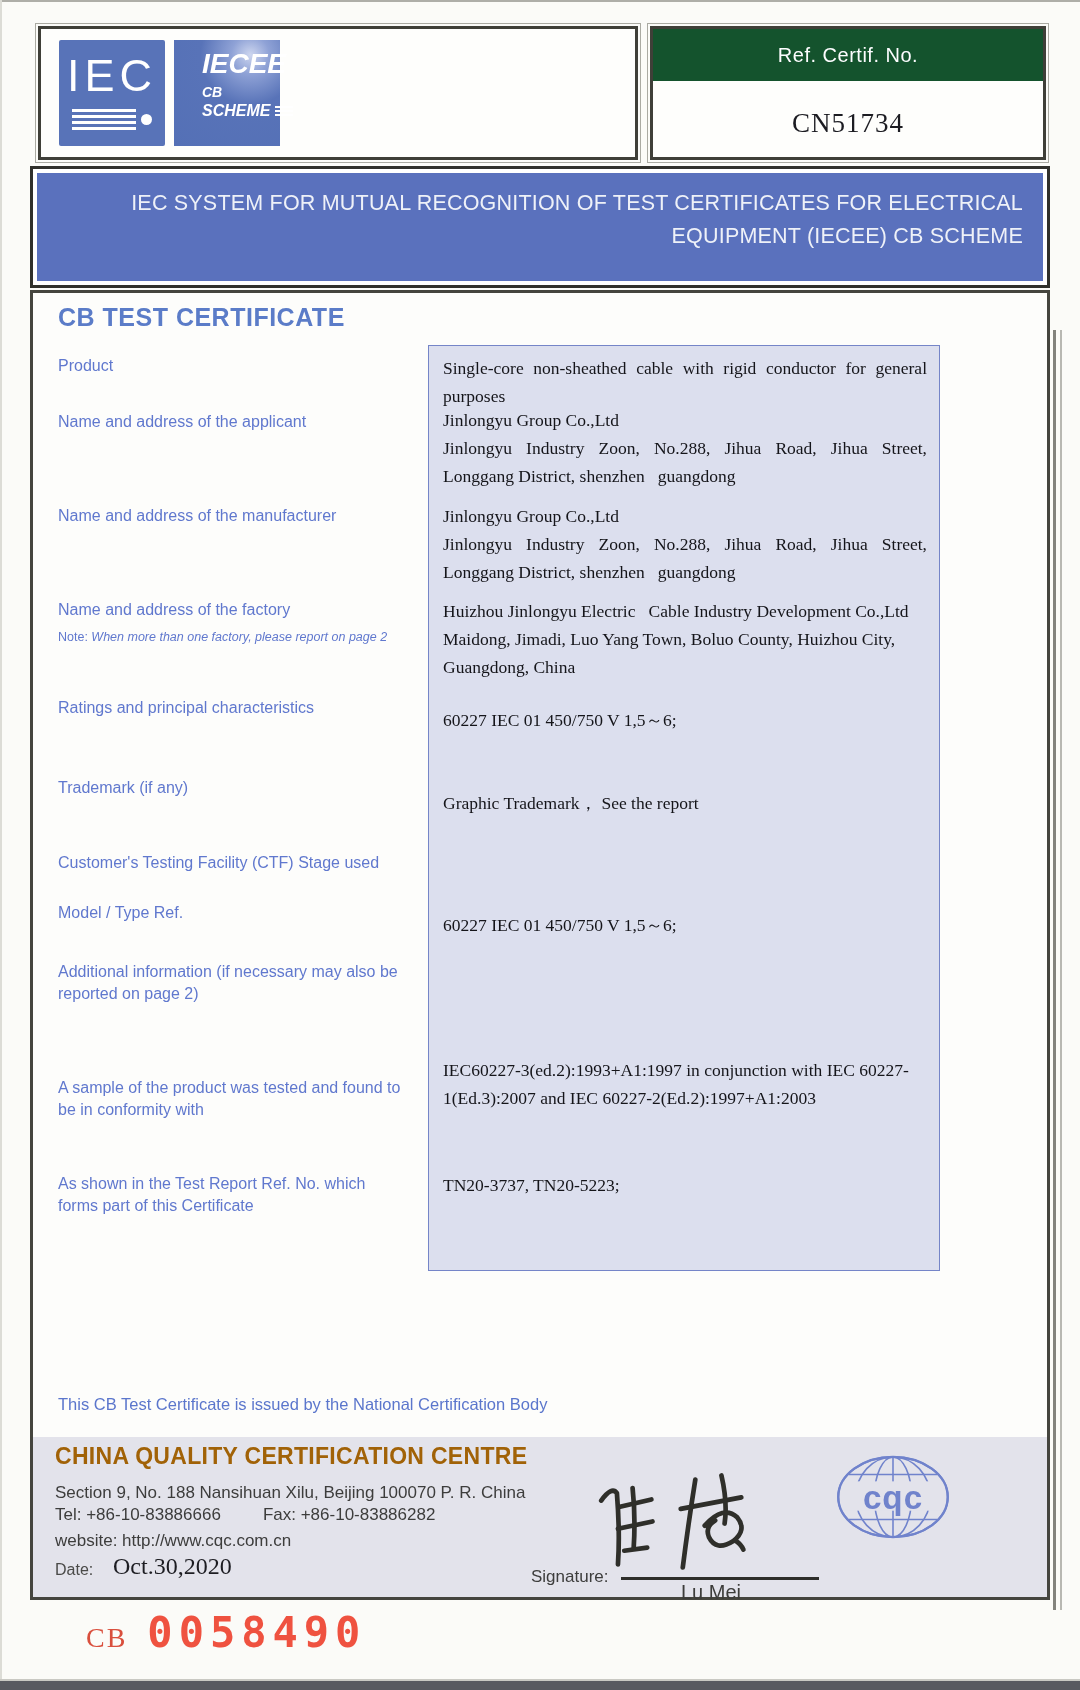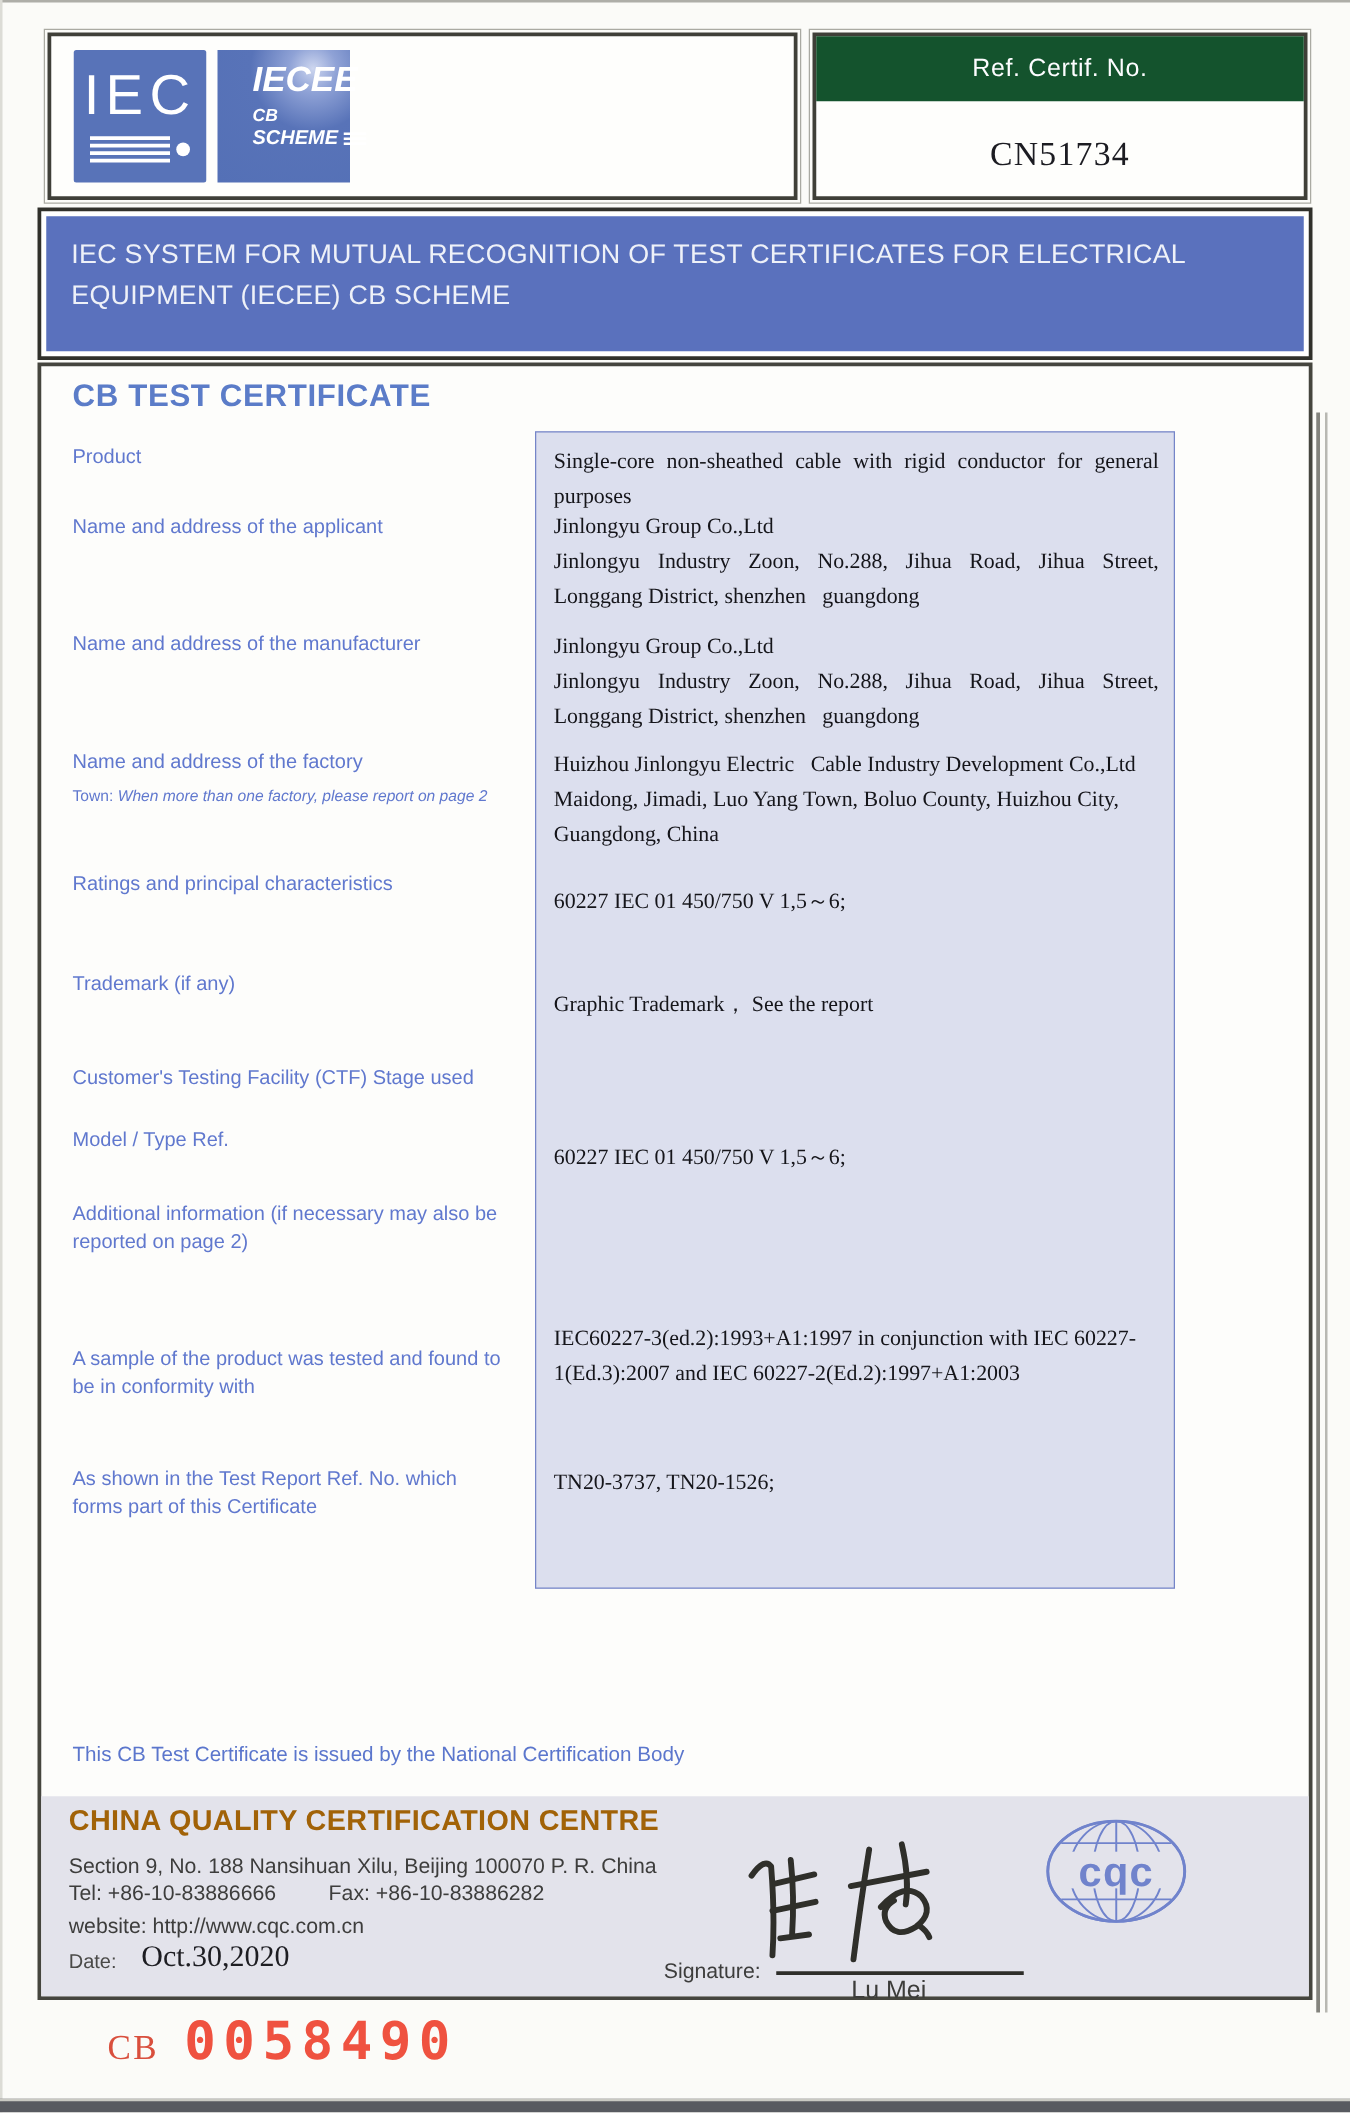--- a/index.html
+++ b/index.html
@@ -37,21 +37,21 @@
 
   .ref-head{height:52px;background:#14532d;color:#fdfdff;font-size:20px;letter-spacing:.5px;
             display:flex;align-items:center;justify-content:center;}
   .ref-val{flex:1;display:flex;align-items:center;justify-content:center;padding-top:8px;
            font-family:"Liberation Serif",serif;font-size:27px;letter-spacing:1px;color:#1c1c22;}
 
   
   .banner{position:absolute;left:30px;top:166px;width:1020px;height:122px;border:3px solid #30302b;
           background:#fff;padding:4px;box-sizing:border-box;}
   .banner-inner{width:100%;height:100%;background:#5a71bd;color:#eef1f8;box-sizing:border-box;
-                font-size:21.5px;letter-spacing:.2px;line-height:1.55;padding:14px 20px;}
+                font-size:21.5px;letter-spacing:.2px;line-height:1.55;padding:14px 20px;text-align:right;}
 
   
   .mainbox{position:absolute;left:30px;top:290px;width:1020px;height:1310px;border:3px solid #45453e;
            background:#fdfdfb;box-sizing:border-box;}
   .cb-title{position:absolute;left:25px;top:10px;font-size:25px;font-weight:bold;color:#5b7cc8;letter-spacing:.5px;}
 
   .lab{position:absolute;left:25px;width:345px;color:#6078ce;font-size:16px;line-height:1.35;}
   .note{position:absolute;left:25px;width:400px;color:#6078ce;font-size:12.5px;}
   .note .it{font-style:italic;}
 
@@ -124,42 +124,42 @@
   <div class="banner-inner">IEC SYSTEM FOR MUTUAL RECOGNITION OF TEST CERTIFICATES FOR ELECTRICAL EQUIPMENT (IECEE) CB SCHEME</div>
 </div>
 
 <div class="mainbox">
   <div class="cb-title">CB TEST CERTIFICATE</div>
 
   <div class="lab" style="top:62px">Product</div>
   <div class="lab" style="top:118px">Name and address of the applicant</div>
   <div class="lab" style="top:212px">Name and address of the manufacturer</div>
   <div class="lab" style="top:306px">Name and address of the factory</div>
-  <div class="note" style="top:337px"><span>Town: </span><span class="it">When more than one factory, please report on page 2</span></div>
+  <div class="note" style="top:337px"><span>Note: </span><span class="it">When more than one factory, please report on page 2</span></div>
   <div class="lab" style="top:404px">Ratings and principal characteristics</div>
   <div class="lab" style="top:484px">Trademark (if any)</div>
   <div class="lab" style="top:559px">Customer's Testing Facility (CTF) Stage used</div>
   <div class="lab" style="top:609px">Model / Type Ref.</div>
   <div class="lab" style="top:668px">Additional information (if necessary may also be reported on page 2)</div>
   <div class="lab" style="top:784px">A sample of the product was tested and found to be in conformity with</div>
   <div class="lab" style="top:880px">As shown in the Test Report Ref. No. which forms part of this Certificate</div>
 
   <div class="valuebox">
     <div class="val justify" style="top:8px">Single-core non-sheathed cable with rigid conductor for general purposes</div>
     <div class="val" style="top:60px">Jinlongyu Group Co.,Ltd</div>
     <div class="val justify" style="top:88px">Jinlongyu Industry Zoon, No.288, Jihua Road, Jihua Street, Longgang District, shenzhen &nbsp; guangdong</div>
     <div class="val" style="top:156px">Jinlongyu Group Co.,Ltd</div>
     <div class="val justify" style="top:184px">Jinlongyu Industry Zoon, No.288, Jihua Road, Jihua Street, Longgang District, shenzhen &nbsp; guangdong</div>
     <div class="val" style="top:251px">Huizhou Jinlongyu Electric &nbsp; Cable Industry Development Co.,Ltd</div>
     <div class="val" style="top:279px">Maidong, Jimadi, Luo Yang Town, Boluo County, Huizhou City, Guangdong, China</div>
     <div class="val" style="top:360px">60227 IEC 01 450/750 V 1,5～6;</div>
     <div class="val" style="top:443px">Graphic Trademark，&nbsp;See the report</div>
     <div class="val" style="top:565px">60227 IEC 01 450/750 V 1,5～6;</div>
     <div class="val" style="top:710px">IEC60227-3(ed.2):1993+A1:1997 in conjunction with IEC 60227-1(Ed.3):2007 and IEC 60227-2(Ed.2):1997+A1:2003</div>
-    <div class="val" style="top:825px">TN20-3737, TN20-1526;</div>
+    <div class="val" style="top:825px">TN20-3737, TN20-5223;</div>
   </div>
 
   <div class="issued">This CB Test Certificate is issued by the National Certification Body</div>
 
   <div class="issuer">
     <div class="issuer-name">CHINA QUALITY CERTIFICATION CENTRE</div>
     <div class="iss-line iss-addr">Section 9, No. 188 Nansihuan Xilu, Beijing 100070 P. R. China</div>
     <div class="iss-line iss-telfax">
       <span>Tel: +86-10-83886666</span><span class="fax">Fax: +86-10-83886282</span>
     </div>

